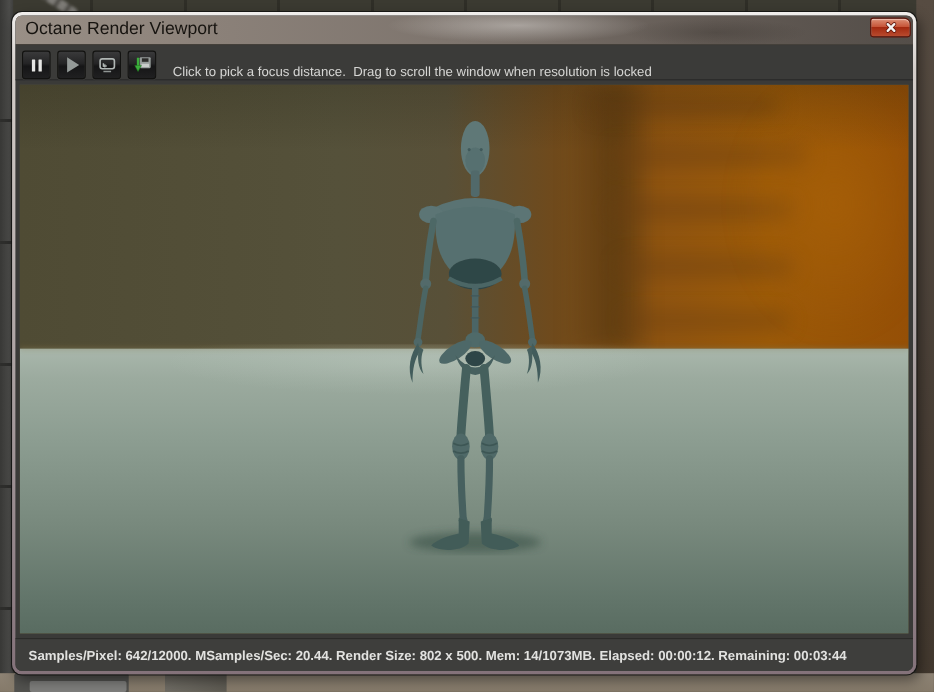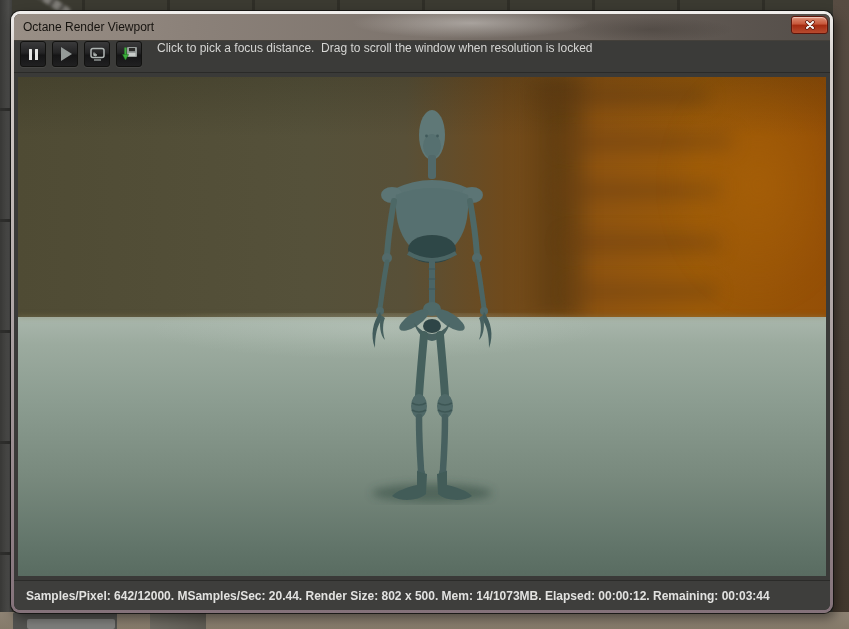--- a/index.html
+++ b/index.html
@@ -54,33 +54,33 @@
   
   .titlebar{
     height:26px;flex:0 0 26px;position:relative;
     background:linear-gradient(90deg,#998f86 0%,#8b8179 22%,#7d746d 50%,#625a54 78%,#544e49 100%);
     border-bottom:1px solid #44403a;
   }
   .titlebar:before{content:"";position:absolute;inset:0;
     background:radial-gradient(170px 22px at 56% 35%, rgba(242,240,237,.4), transparent 70%),
                radial-gradient(120px 18px at 78% 60%, rgba(40,36,32,.25), transparent 70%);}
   .title-text{
-    position:relative;color:#16130f;font-size:12px;line-height:26px;padding-left:9px;
+    position:relative;color:#16130f;font-size:16px;line-height:26px;padding-left:9px;
   }
   .close-btn{
     position:absolute;top:2px;right:2px;width:37px;height:18px;
     border-radius:3px 6px 3px 3px;border:1px solid #5e150a;box-sizing:border-box;
     background:linear-gradient(180deg,#dd9076 0%,#c75639 45%,#a42a10 50%,#b84b2f 100%);
     box-shadow:inset 0 1px 1px rgba(255,255,255,.55);
     display:flex;align-items:center;justify-content:center;cursor:pointer;z-index:5;
   }
   
   .toolbar{
     height:31px;flex:0 0 31px;background:#3b3b39;border-bottom:1px solid #2a2a28;
-    display:flex;align-items:flex-start;padding-left:6px;gap:6px;
+    display:flex;align-items:flex-end;padding-left:6px;gap:6px;
   }
   .tb-btn{
     width:26px;height:26px;border-radius:3px;border:1px solid #121210;box-sizing:border-box;
     background:linear-gradient(180deg,#3a3a3b 0%,#242425 45%,#151516 55%,#202021 100%);
     box-shadow:0 1px 0 rgba(255,255,255,.06);
     display:flex;align-items:center;justify-content:center;cursor:pointer;flex:0 0 26px;
   }
   .icon-pause{display:flex;gap:3px;}
   .icon-pause i{display:block;width:3px;height:11px;background:#e6e6e4;border-radius:.5px;}
   .icon-play{

